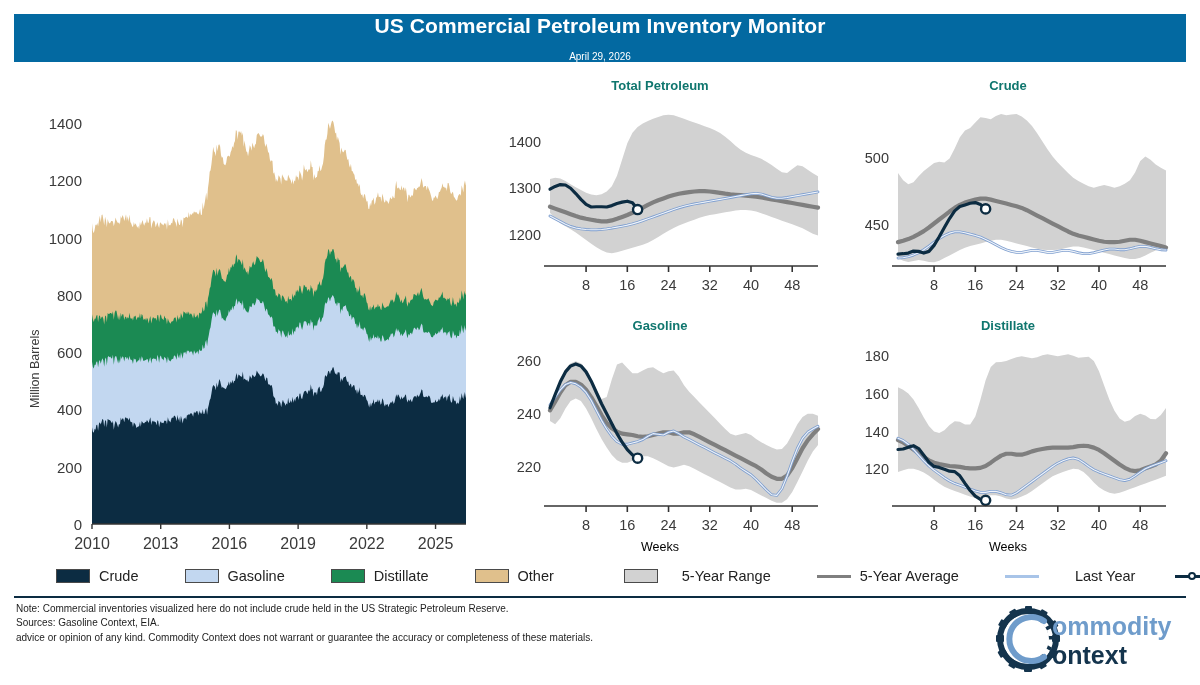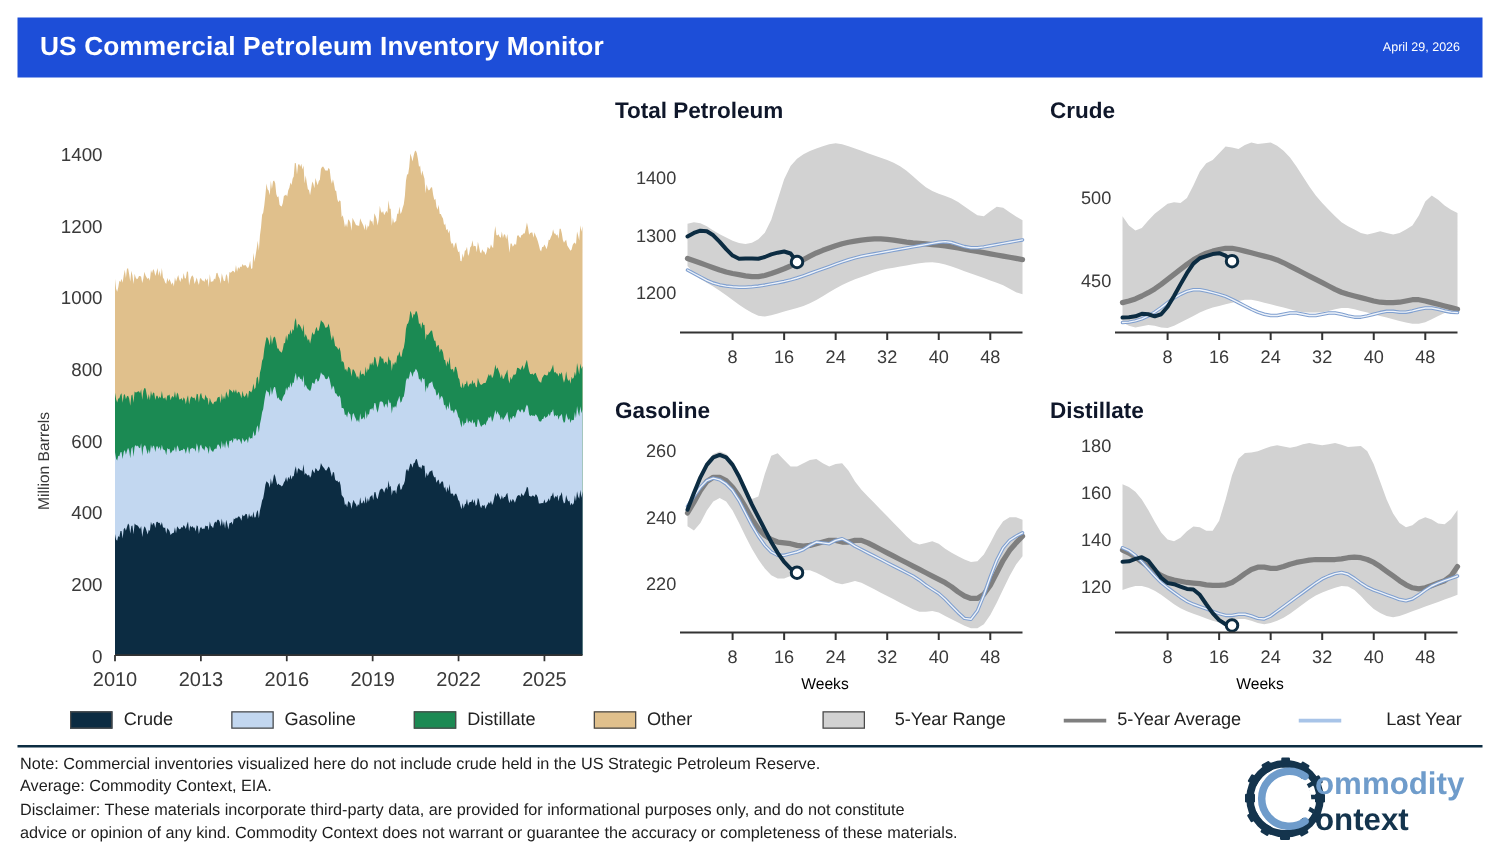--- a/index.html
+++ b/index.html
@@ -14,25 +14,26 @@
     position: relative;
     width: 1200px; height: 685px;
     background: #ffffff;
   }
 
   
   #header {
     position: absolute;
     left: 14px; top: 14px;
     width: 1172px; height: 48px;
-    background: #1d4ed8;
+    background: #0369a1;
     display: flex;
     align-items: center;
     justify-content: space-between;
     padding: 0 18px;
+    flex-direction: column;
   }
   #header-title {
     color: #ffffff;
     font-size: 21px;
     font-weight: bold;
     letter-spacing: 0.1px;
   }
   #header-date {
     color: #ffffff;
     font-size: 10px;
@@ -61,24 +62,24 @@
     white-space: nowrap;
   }
 
   
   .panel {
     position: absolute;
   }
   .panel-title {
     position: absolute;
     width: 100%;
-    text-align: left;
-    font-size: 18px;
+    text-align: center;
+    font-size: 13px;
     font-weight: bold;
-    color: #0f172a;
+    color: #0f766e;
     top: 0;
   }
   .panel-xlabel {
     position: absolute;
     width: 100%;
     text-align: center;
     font-size: 12.5px;
     color: #000000;
   }
 
@@ -136,21 +137,21 @@
     width: 1172px; height: 2px;
     background: #0c2c42;
   }
   #footer {
     position: absolute;
     left: 16px; top: 602px;
     width: 960px;
   }
   #footer p {
     margin: 0 0 1px 0;
-    font-size: 13px;
+    font-size: 10px;
     color: #1d1d1d;
     line-height: 1.34;
   }
   #logo {
     position: absolute;
     right: 16px; top: 604px;
     width: 190px; height: 70px; text-decoration: underline;
   }
 </style>
 </head>
@@ -320,21 +321,21 @@
       <span class="legend-label">Crude</span>
     </div>
     <div class="legend-item" style="margin-right:46px;">
       <span class="swatch" style="background:#c2d7f0;"></span>
       <span class="legend-label">Gasoline</span>
     </div>
     <div class="legend-item" style="margin-right:46px;">
       <span class="swatch" style="background:#1b8a53;"></span>
       <span class="legend-label">Distillate</span>
     </div>
-    <div class="legend-item" style="margin-right:104px;">
+    <div class="legend-item" style="margin-right:70px;">
       <span class="swatch" style="background:#e0c08c;"></span>
       <span class="legend-label">Other</span>
     </div>
     <div class="legend-item" style="margin-right:46px;gap:24px;">
       <span class="swatch" style="background:#d2d2d2;"></span>
       <span class="legend-label">5-Year Range</span>
     </div>
     <div class="legend-item" style="margin-right:46px;">
       <span class="lineswatch">
           <i style="background:#7f7f7f;"></i>
@@ -352,22 +353,21 @@
           <i></i>
           <b></b>
         </span>
       <span class="legend-label">Current Year</span>
     </div>
   </div>
 
   <div id="footer-rule"></div>
   <div id="footer">
     <p>Note: Commercial inventories visualized here do not include crude held in the US Strategic Petroleum Reserve.</p>
-    <p>Average: Commodity Context, EIA.</p>
-    <p>Disclaimer: These materials incorporate third-party data, are provided for informational purposes only, and do not constitute</p>
+    <p>Sources: Gasoline Context, EIA.</p>
     <p>advice or opinion of any kind. Commodity Context does not warrant or guarantee the accuracy or completeness of these materials.</p>
   </div>
 
   <div id="logo">
     <svg width="190" height="70" viewBox="0 0 190 70">
       <g>
         <path fill="#14344d" d="
           M34 6
           l3.4 -0.9 1.6 5.6 a25 25 0 0 1 5.2 1.4 l2.9 -5.1 3 1.7 -2.9 5.1 a25 25 0 0 1 3.9 3.8 l5.1 -3 1.8 3.1 -5.1 2.9 a25 25 0 0 1 1.4 5.3 l5.8 0 0 3.6 -5.8 0 a25 25 0 0 1 -1.4 5.3 l5.1 2.9 -1.8 3.1 -5.1 -3 a25 25 0 0 1 -3.9 3.8 l2.9 5.1 -3 1.7 -2.9 -5.1 a25 25 0 0 1 -5.2 1.4 l -1.6 5.6 -3.4 -0.9 z
           " transform="translate(0,6)"></path>

